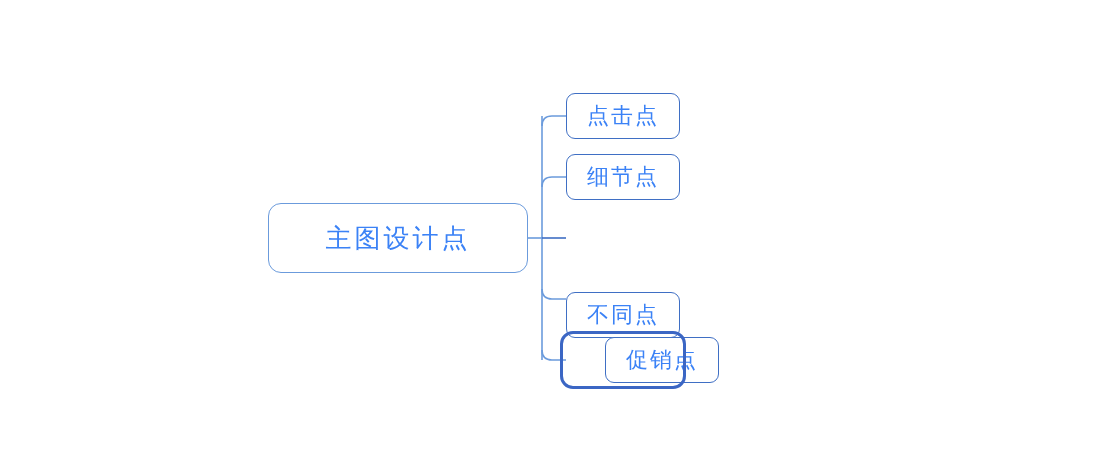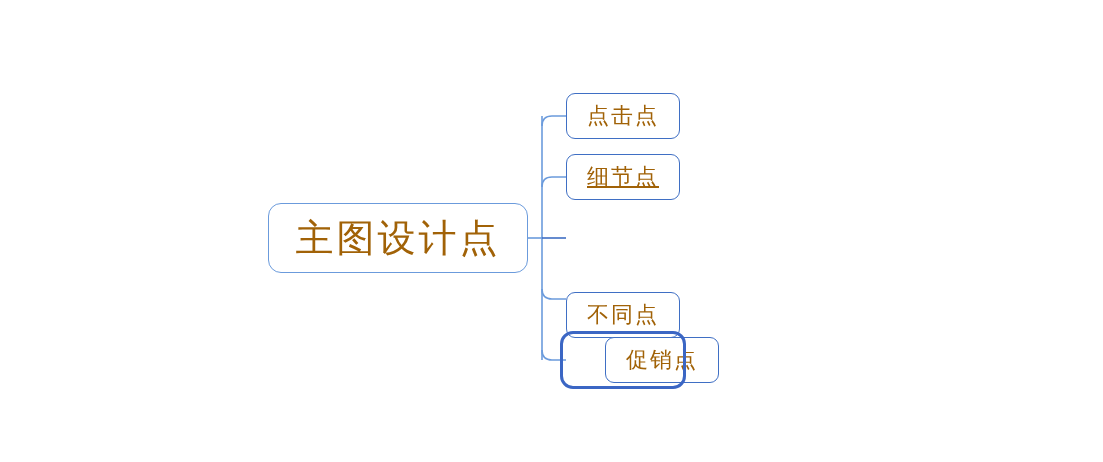--- a/index.html
+++ b/index.html
@@ -31,47 +31,47 @@
   }
 
   
   .node {
     position: absolute;
     box-sizing: border-box;
     background: #ffffff;
     display: flex;
     align-items: center;
     justify-content: center;
-    color: #a16207;
+    color: #3b82f6;
     white-space: nowrap;
   }
 
   .node-root {
     left: 268px;
     top: 203px;
     width: 260px;
     height: 70px;
     border: 1.5px solid #6b9bdc;
     border-radius: 13px;
-    font-size: 38px;
+    font-size: 26px;
     letter-spacing: 3px;
   }
 
   .node-child {
     left: 566px;
     width: 114px;
     height: 46px;
     border: 1.3px solid #3f6fc4;
     border-radius: 9px;
     font-size: 22px;
     letter-spacing: 2px;
   }
 
   .c0 { top: 93px; }
-  .c1 { top: 154px; text-decoration: underline; }
+  .c1 { top: 154px; }
   .c2 { top: 215px; }
   .c3 { top: 292px; }
   .c4 { top: 337px; margin-left: 39px; }
 
   
   .selection-ring {
     position: absolute;
     left: 560px;
     top: 331px;
     width: 126px;

